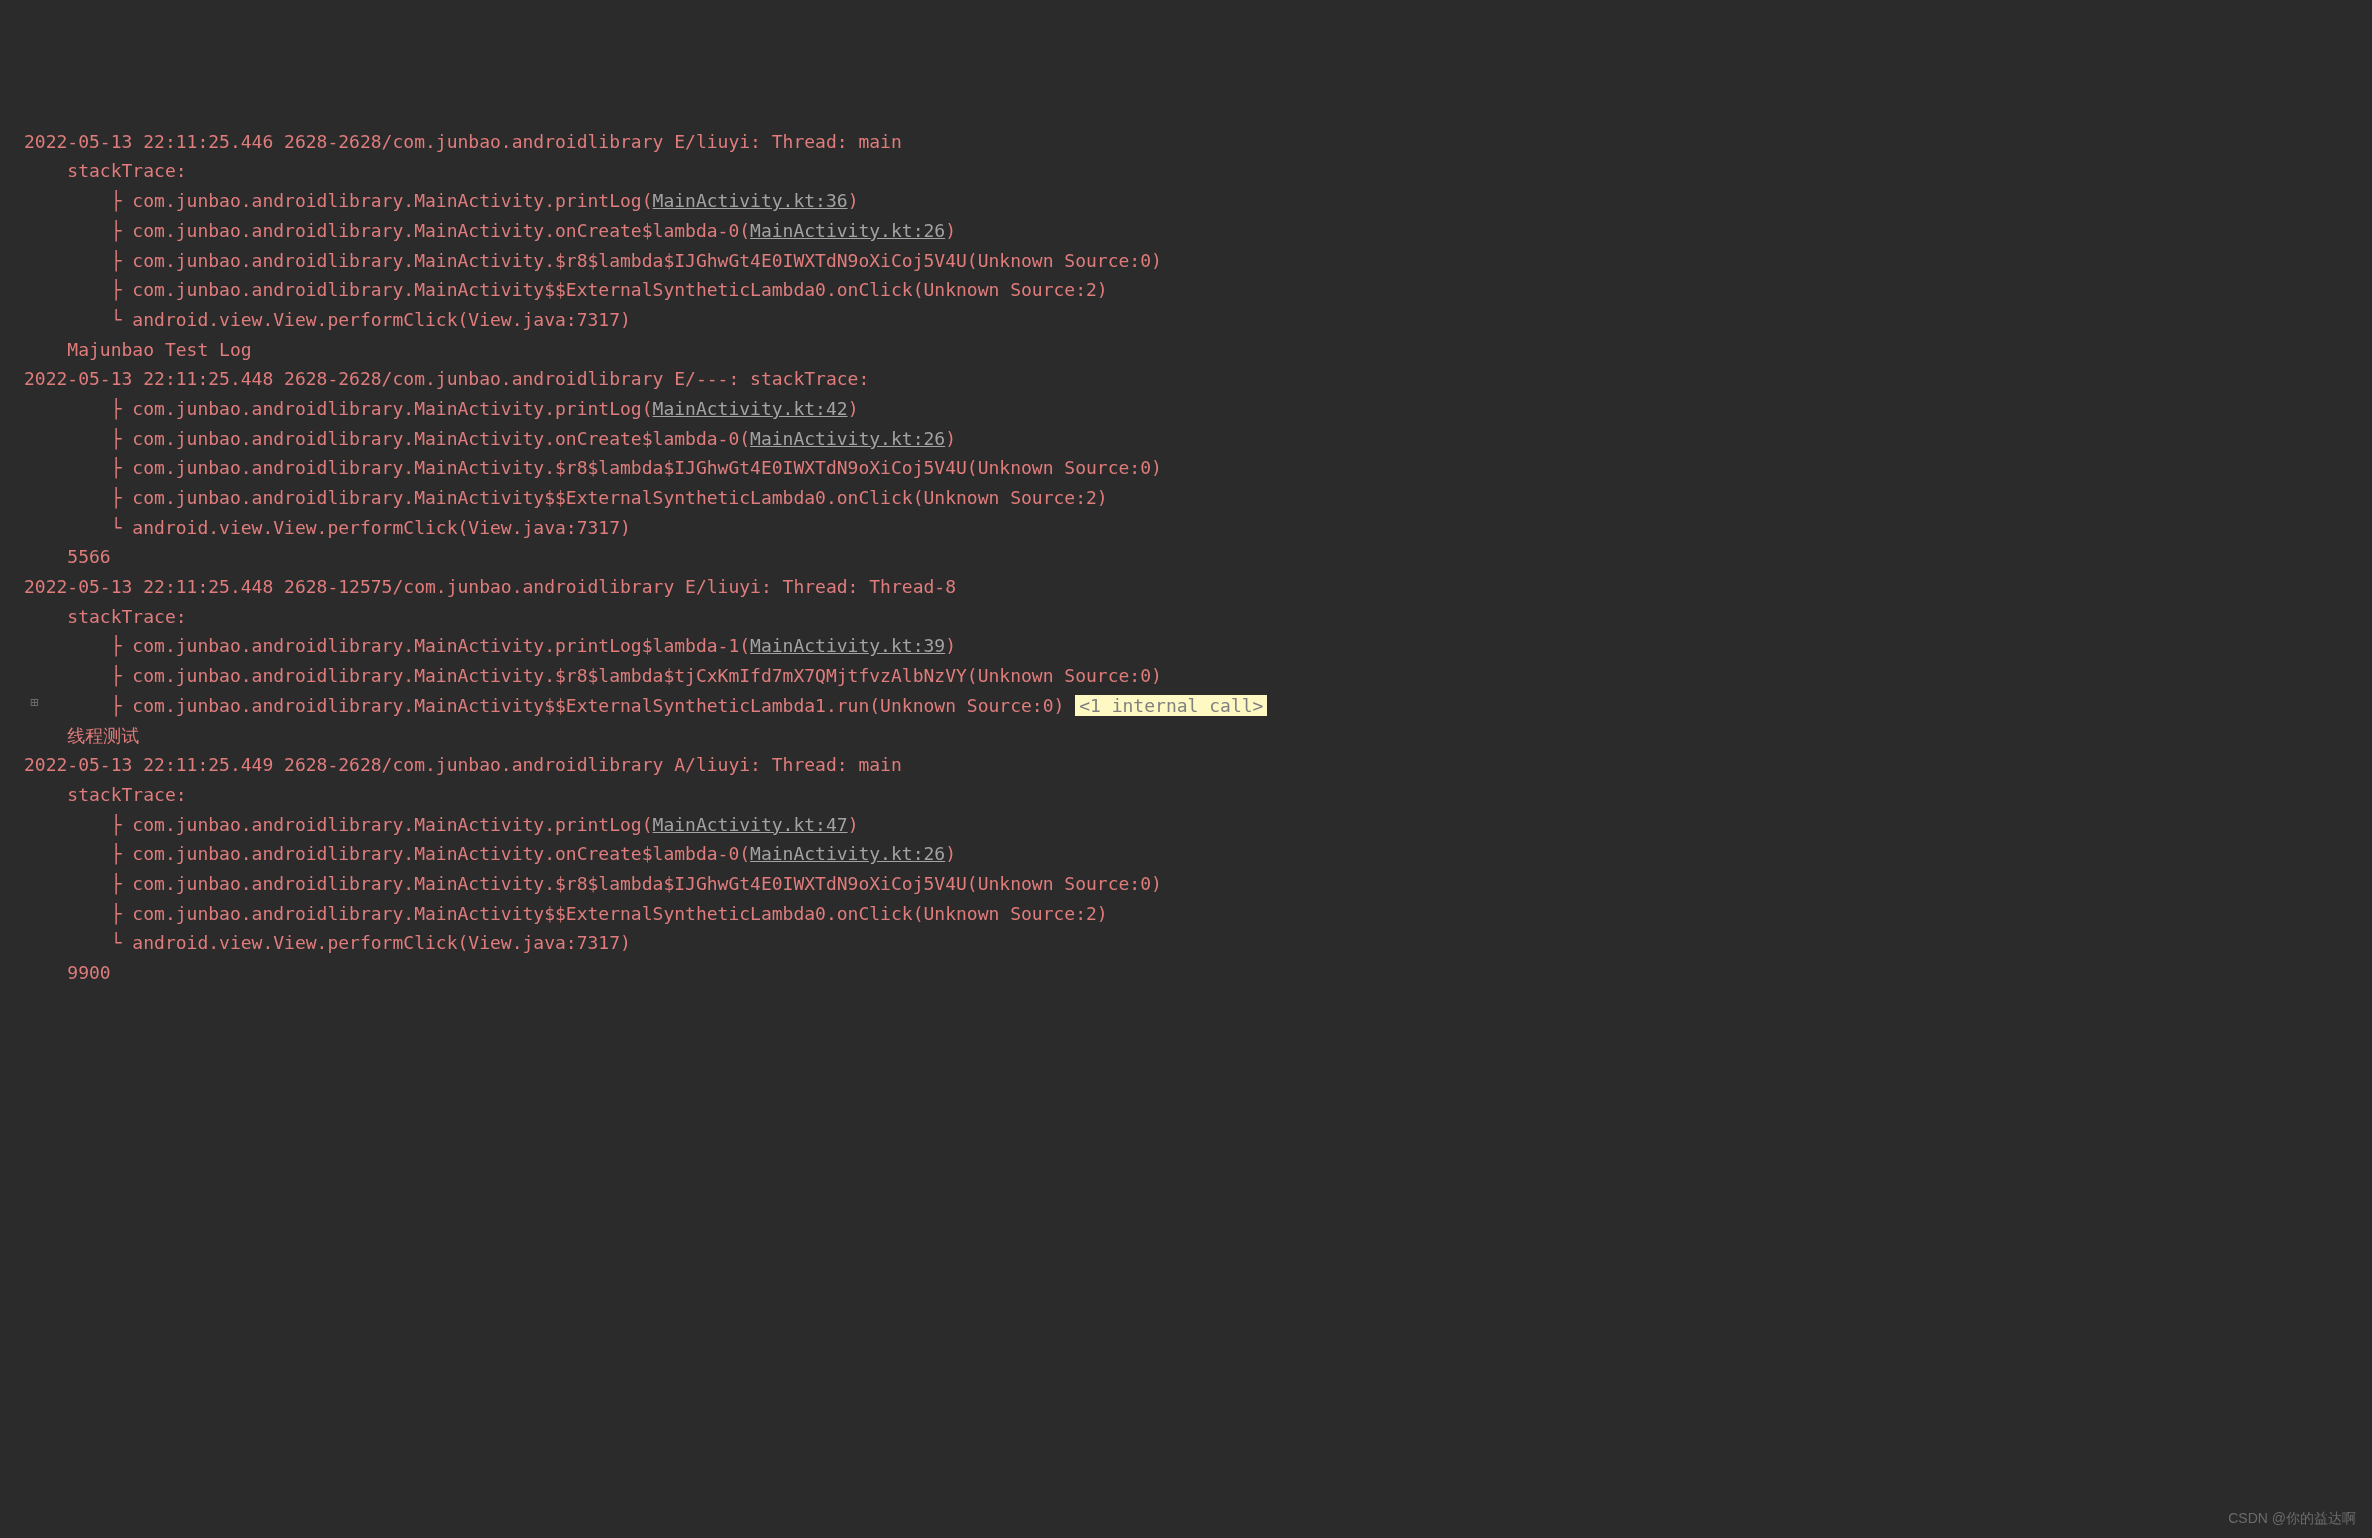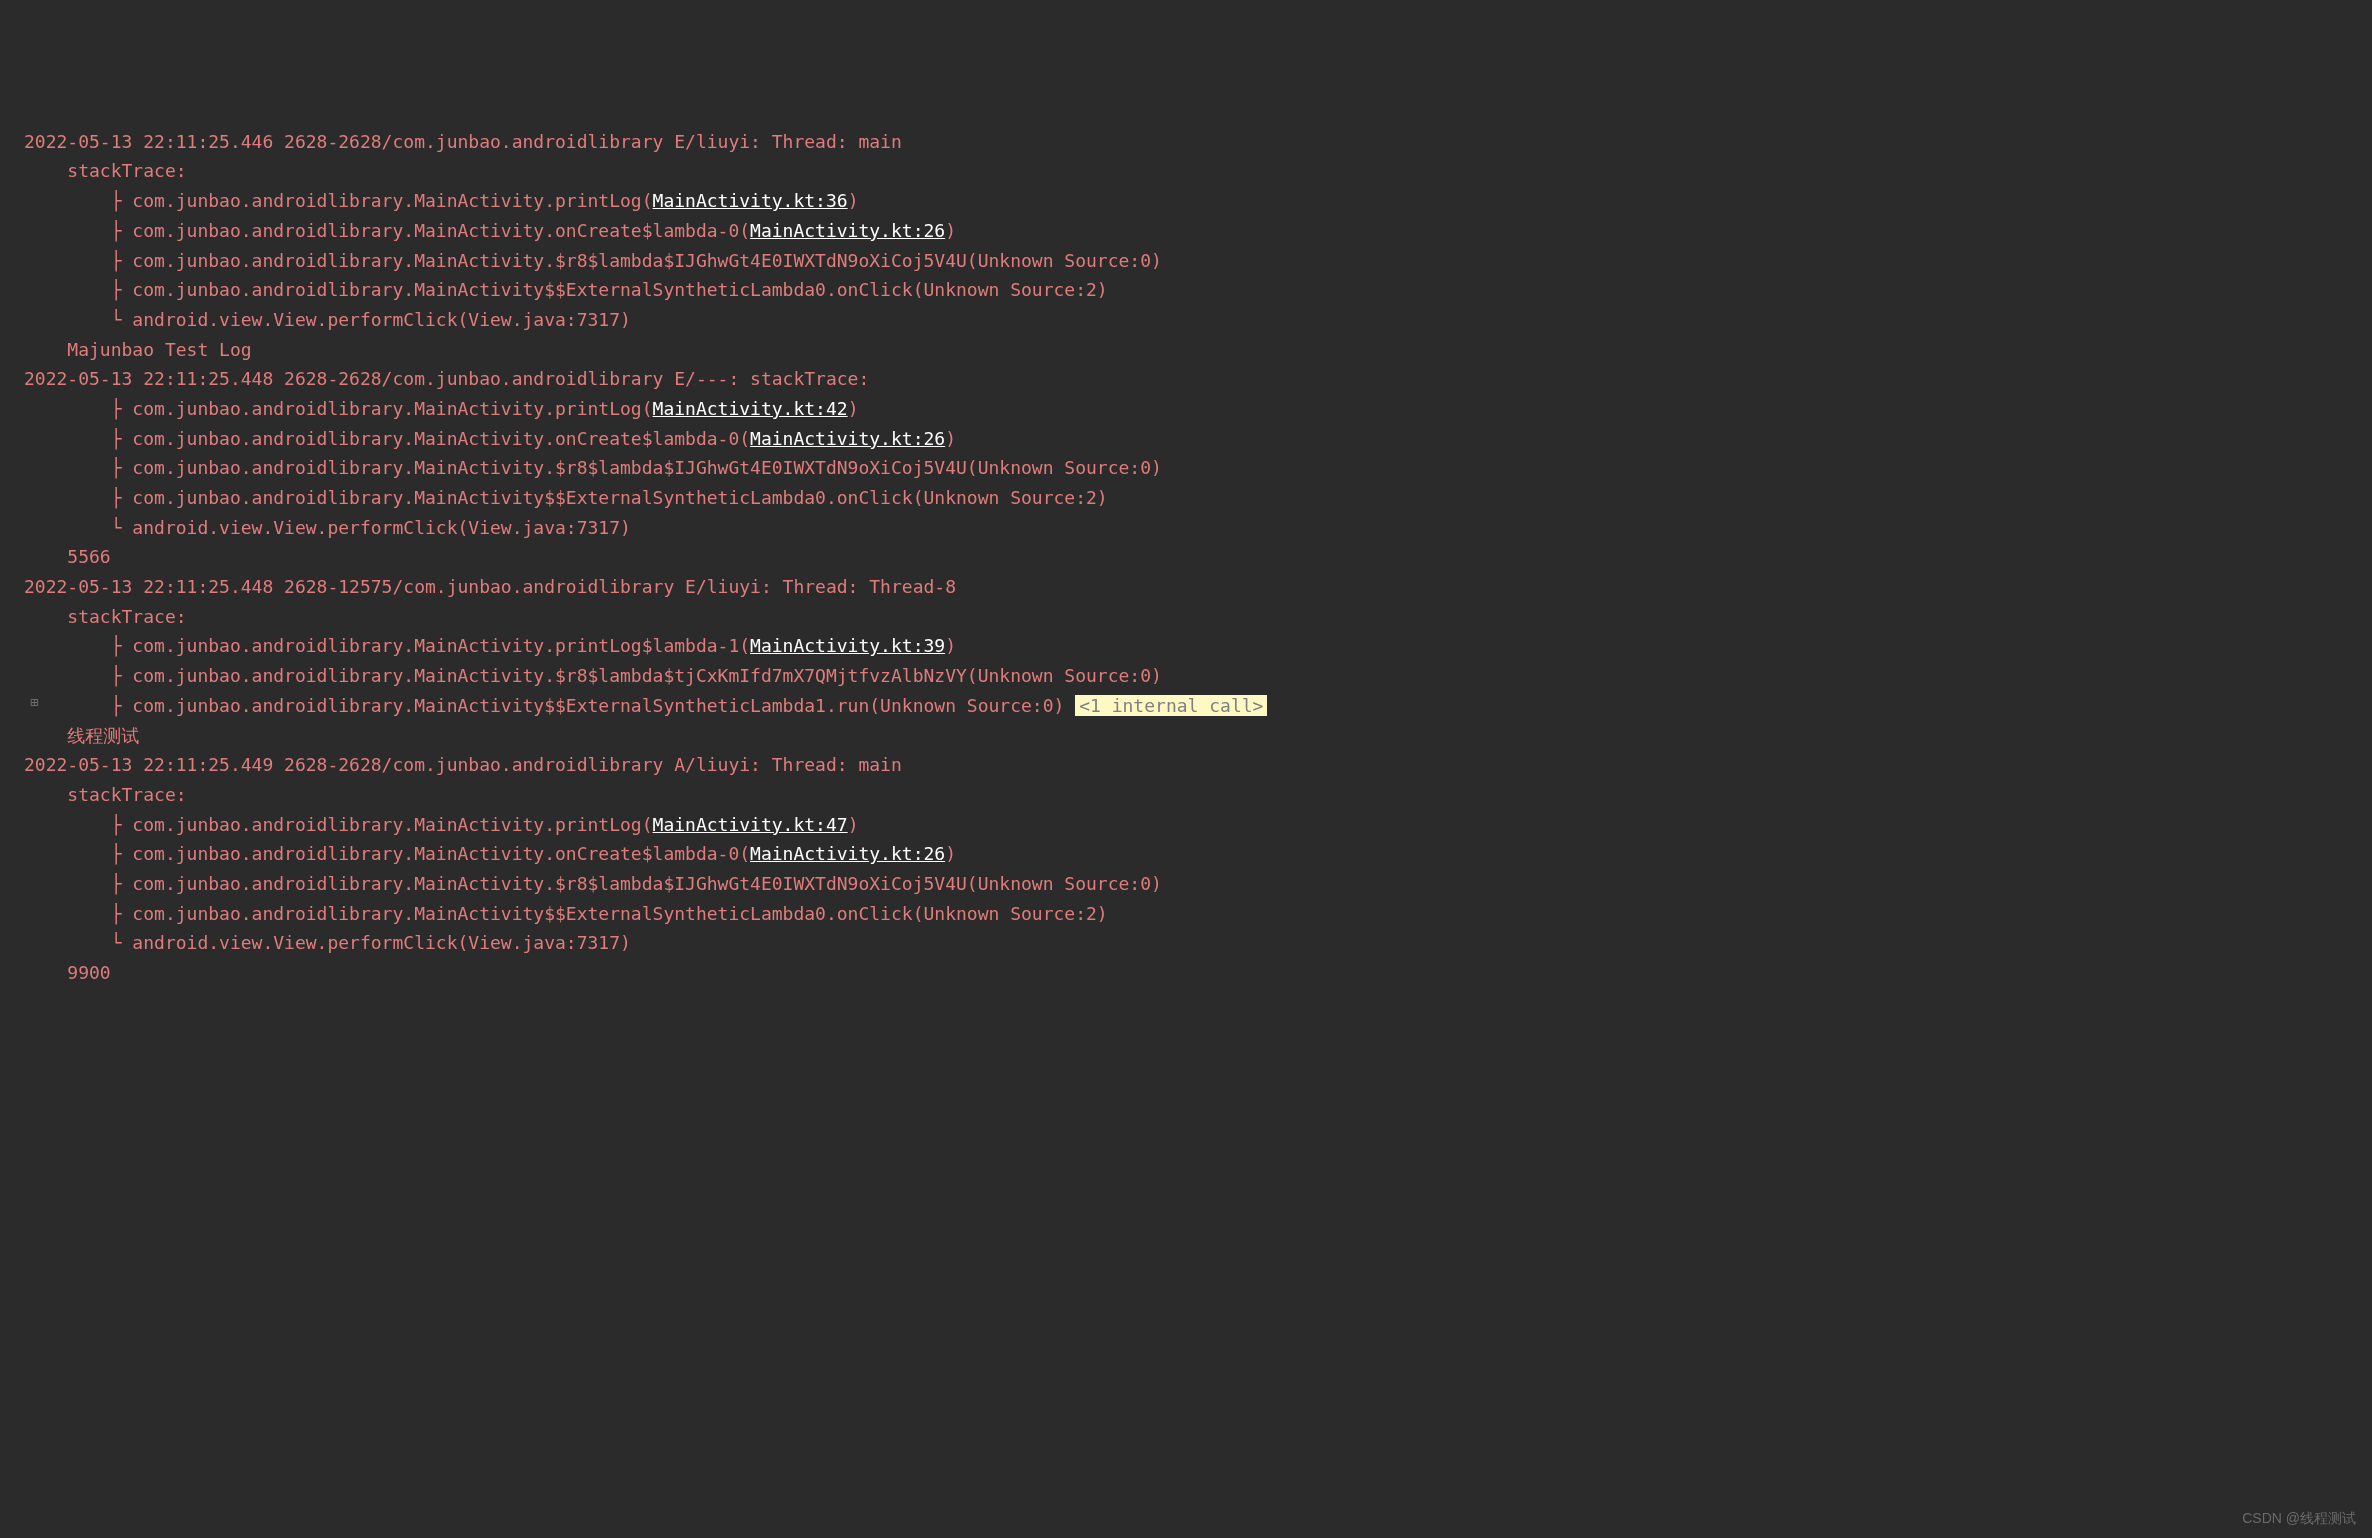--- a/index.html
+++ b/index.html
@@ -8,21 +8,21 @@
       color: #e07c7c;
       font-family: 'Menlo', 'Monaco', 'Consolas', monospace;
       font-size: 18px;
       line-height: 1.65;
       padding: 8px 0;
       white-space: pre;
       overflow-x: auto;
     }
     .log-content { padding-left: 24px; }
     .link {
-      color: #ffffff;
+      color: #a3a3a3;
       text-decoration: underline;
       cursor: pointer;
     }
     .internal-call {
       background-color: #fef9c3;
       color: #808080;
       padding: 0 4px;
     }
     .expand-icon {
       position: absolute;
@@ -41,17 +41,17 @@
       font-family: sans-serif;
     }
   </style>
 </head>
 <body>
 
 
 
 <div class="log-content" id="log-root"><div class="line-wrap"><span>2022-05-13 22:11:25.446 2628-2628/com.junbao.androidlibrary E/liuyi: Thread: main</span></div><div class="line-wrap"><span>    stackTrace:</span></div><div class="line-wrap"><span>        ├ com.junbao.androidlibrary.MainActivity.printLog(</span><span class="link">MainActivity.kt:36</span><span>)</span></div><div class="line-wrap"><span>        ├ com.junbao.androidlibrary.MainActivity.onCreate$lambda-0(</span><span class="link">MainActivity.kt:26</span><span>)</span></div><div class="line-wrap"><span>        ├ com.junbao.androidlibrary.MainActivity.$r8$lambda$IJGhwGt4E0IWXTdN9oXiCoj5V4U(Unknown Source:0)</span></div><div class="line-wrap"><span>        ├ com.junbao.androidlibrary.MainActivity$$ExternalSyntheticLambda0.onClick(Unknown Source:2)</span></div><div class="line-wrap"><span>        └ android.view.View.performClick(View.java:7317)</span></div><div class="line-wrap"><span>    Majunbao Test Log</span></div><div class="line-wrap"><span>2022-05-13 22:11:25.448 2628-2628/com.junbao.androidlibrary E/---: stackTrace:</span></div><div class="line-wrap"><span>        ├ com.junbao.androidlibrary.MainActivity.printLog(</span><span class="link">MainActivity.kt:42</span><span>)</span></div><div class="line-wrap"><span>        ├ com.junbao.androidlibrary.MainActivity.onCreate$lambda-0(</span><span class="link">MainActivity.kt:26</span><span>)</span></div><div class="line-wrap"><span>        ├ com.junbao.androidlibrary.MainActivity.$r8$lambda$IJGhwGt4E0IWXTdN9oXiCoj5V4U(Unknown Source:0)</span></div><div class="line-wrap"><span>        ├ com.junbao.androidlibrary.MainActivity$$ExternalSyntheticLambda0.onClick(Unknown Source:2)</span></div><div class="line-wrap"><span>        └ android.view.View.performClick(View.java:7317)</span></div><div class="line-wrap"><span>    5566</span></div><div class="line-wrap"><span>2022-05-13 22:11:25.448 2628-12575/com.junbao.androidlibrary E/liuyi: Thread: Thread-8</span></div><div class="line-wrap"><span>    stackTrace:</span></div><div class="line-wrap"><span>        ├ com.junbao.androidlibrary.MainActivity.printLog$lambda-1(</span><span class="link">MainActivity.kt:39</span><span>)</span></div><div class="line-wrap"><span>        ├ com.junbao.androidlibrary.MainActivity.$r8$lambda$tjCxKmIfd7mX7QMjtfvzAlbNzVY(Unknown Source:0)</span></div><div class="line-wrap"><span class="expand-icon">⊞</span><span>        ├ com.junbao.androidlibrary.MainActivity$$ExternalSyntheticLambda1.run(Unknown Source:0) </span><span class="internal-call">&lt;1 internal call&gt;</span></div><div class="line-wrap"><span>    线程测试</span></div><div class="line-wrap"><span>2022-05-13 22:11:25.449 2628-2628/com.junbao.androidlibrary A/liuyi: Thread: main</span></div><div class="line-wrap"><span>    stackTrace:</span></div><div class="line-wrap"><span>        ├ com.junbao.androidlibrary.MainActivity.printLog(</span><span class="link">MainActivity.kt:47</span><span>)</span></div><div class="line-wrap"><span>        ├ com.junbao.androidlibrary.MainActivity.onCreate$lambda-0(</span><span class="link">MainActivity.kt:26</span><span>)</span></div><div class="line-wrap"><span>        ├ com.junbao.androidlibrary.MainActivity.$r8$lambda$IJGhwGt4E0IWXTdN9oXiCoj5V4U(Unknown Source:0)</span></div><div class="line-wrap"><span>        ├ com.junbao.androidlibrary.MainActivity$$ExternalSyntheticLambda0.onClick(Unknown Source:2)</span></div><div class="line-wrap"><span>        └ android.view.View.performClick(View.java:7317)</span></div><div class="line-wrap"><span>    9900</span></div></div>
 
-<div class="watermark">CSDN @线程测试</div>
+<div class="watermark">CSDN @你的益达啊</div>
 
 
 
 
 
 </body></html>

